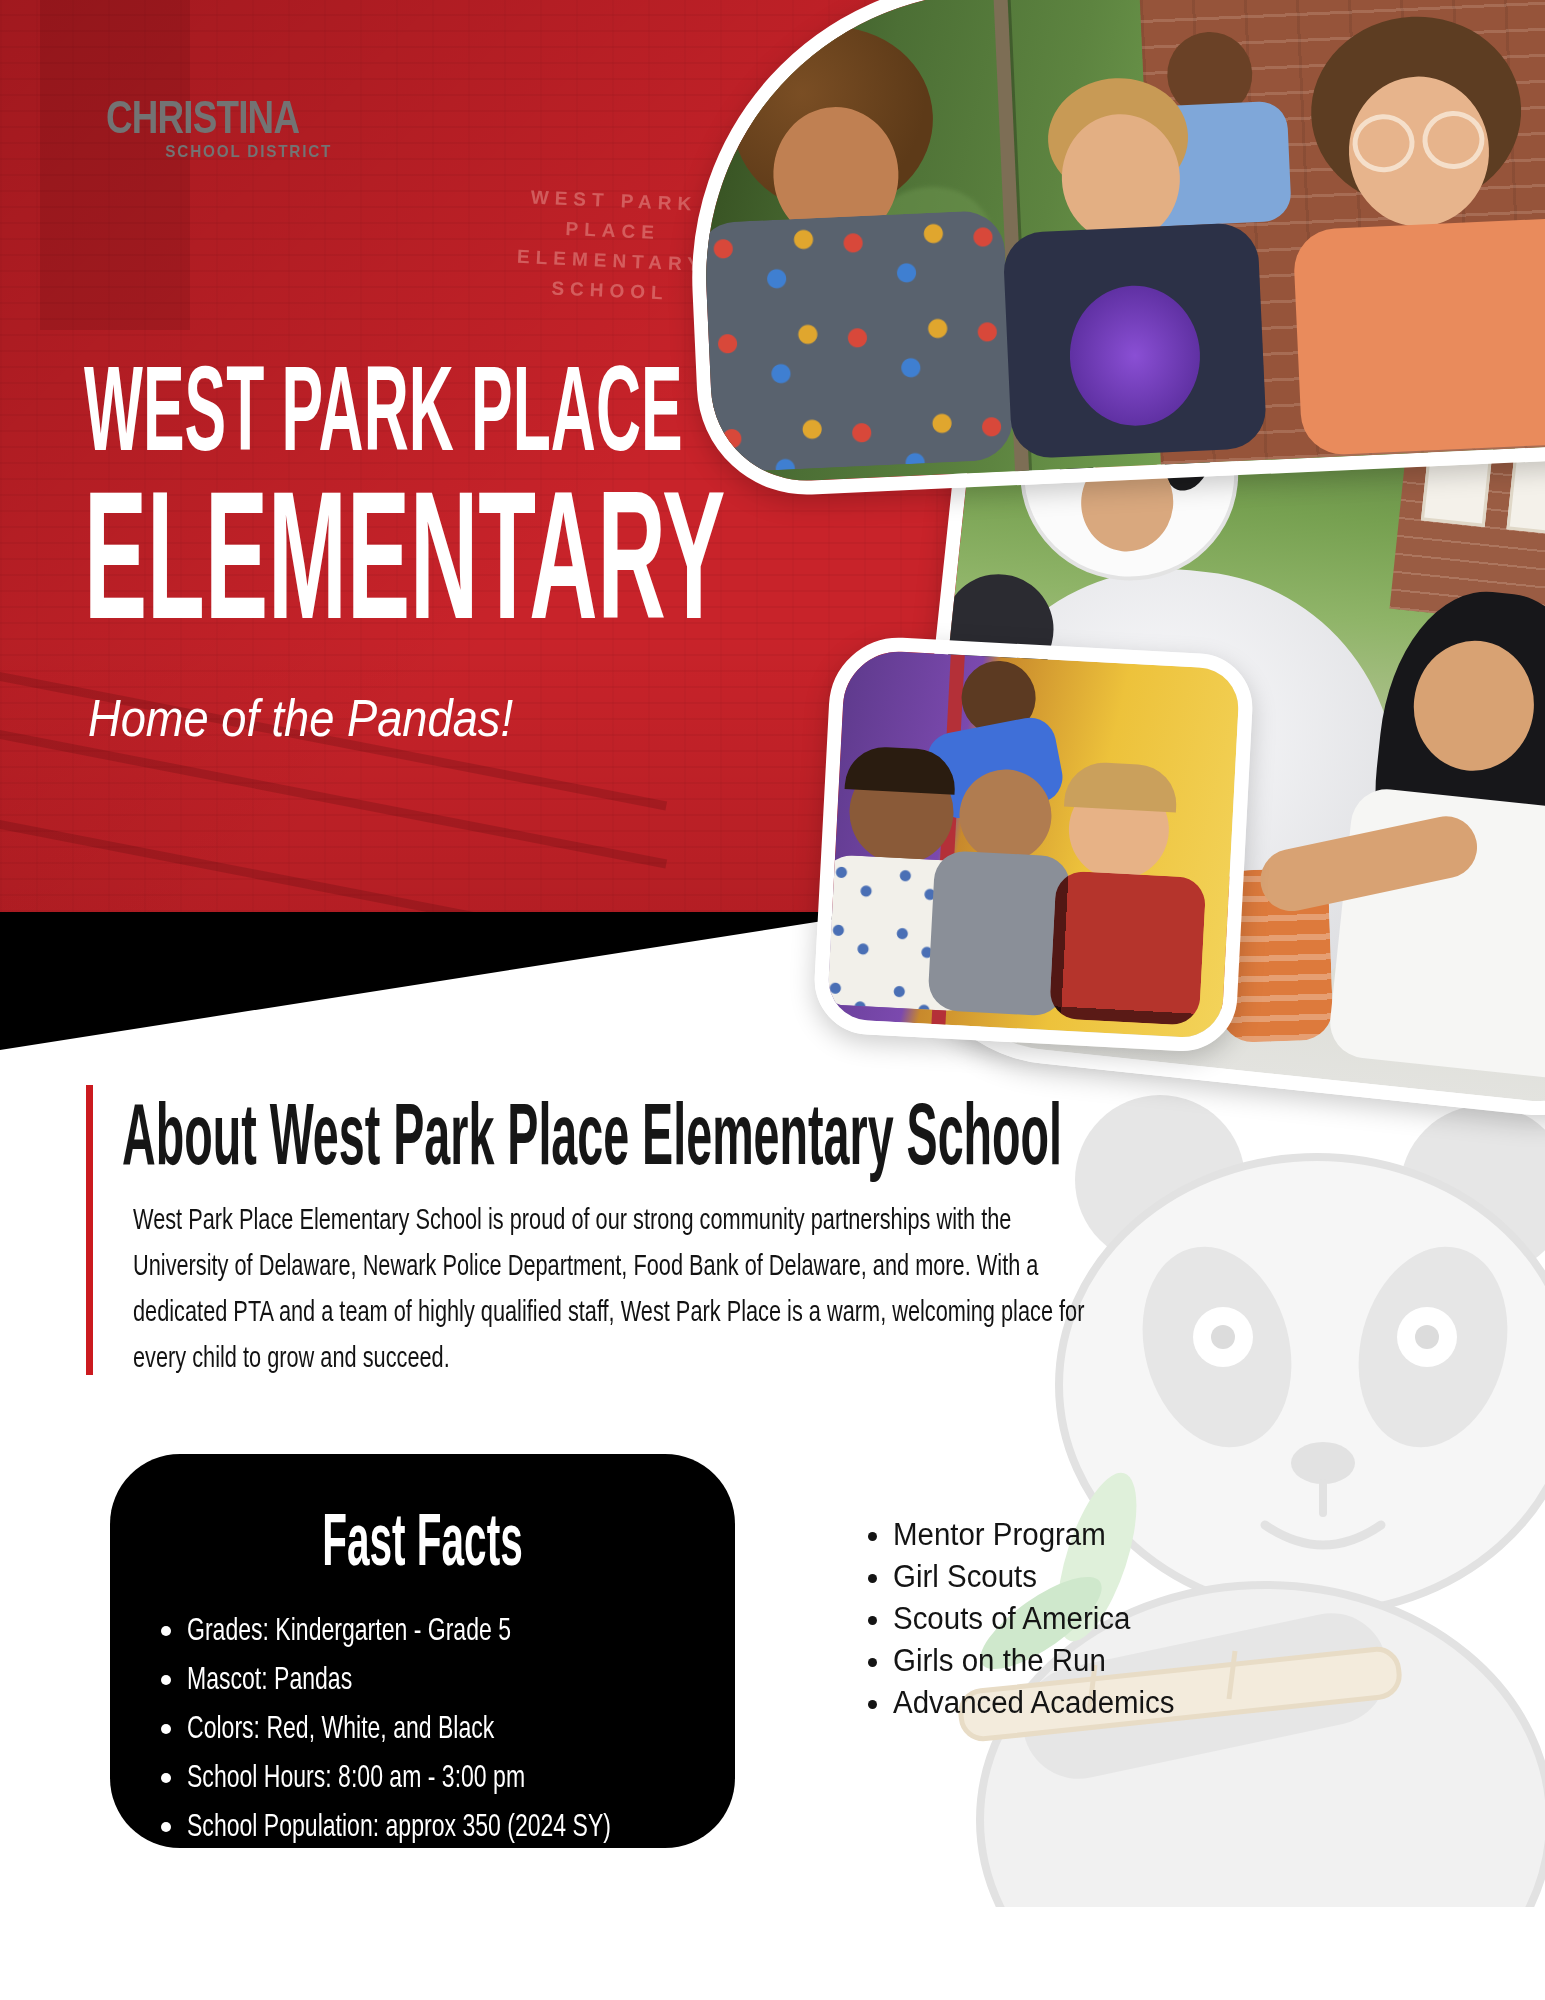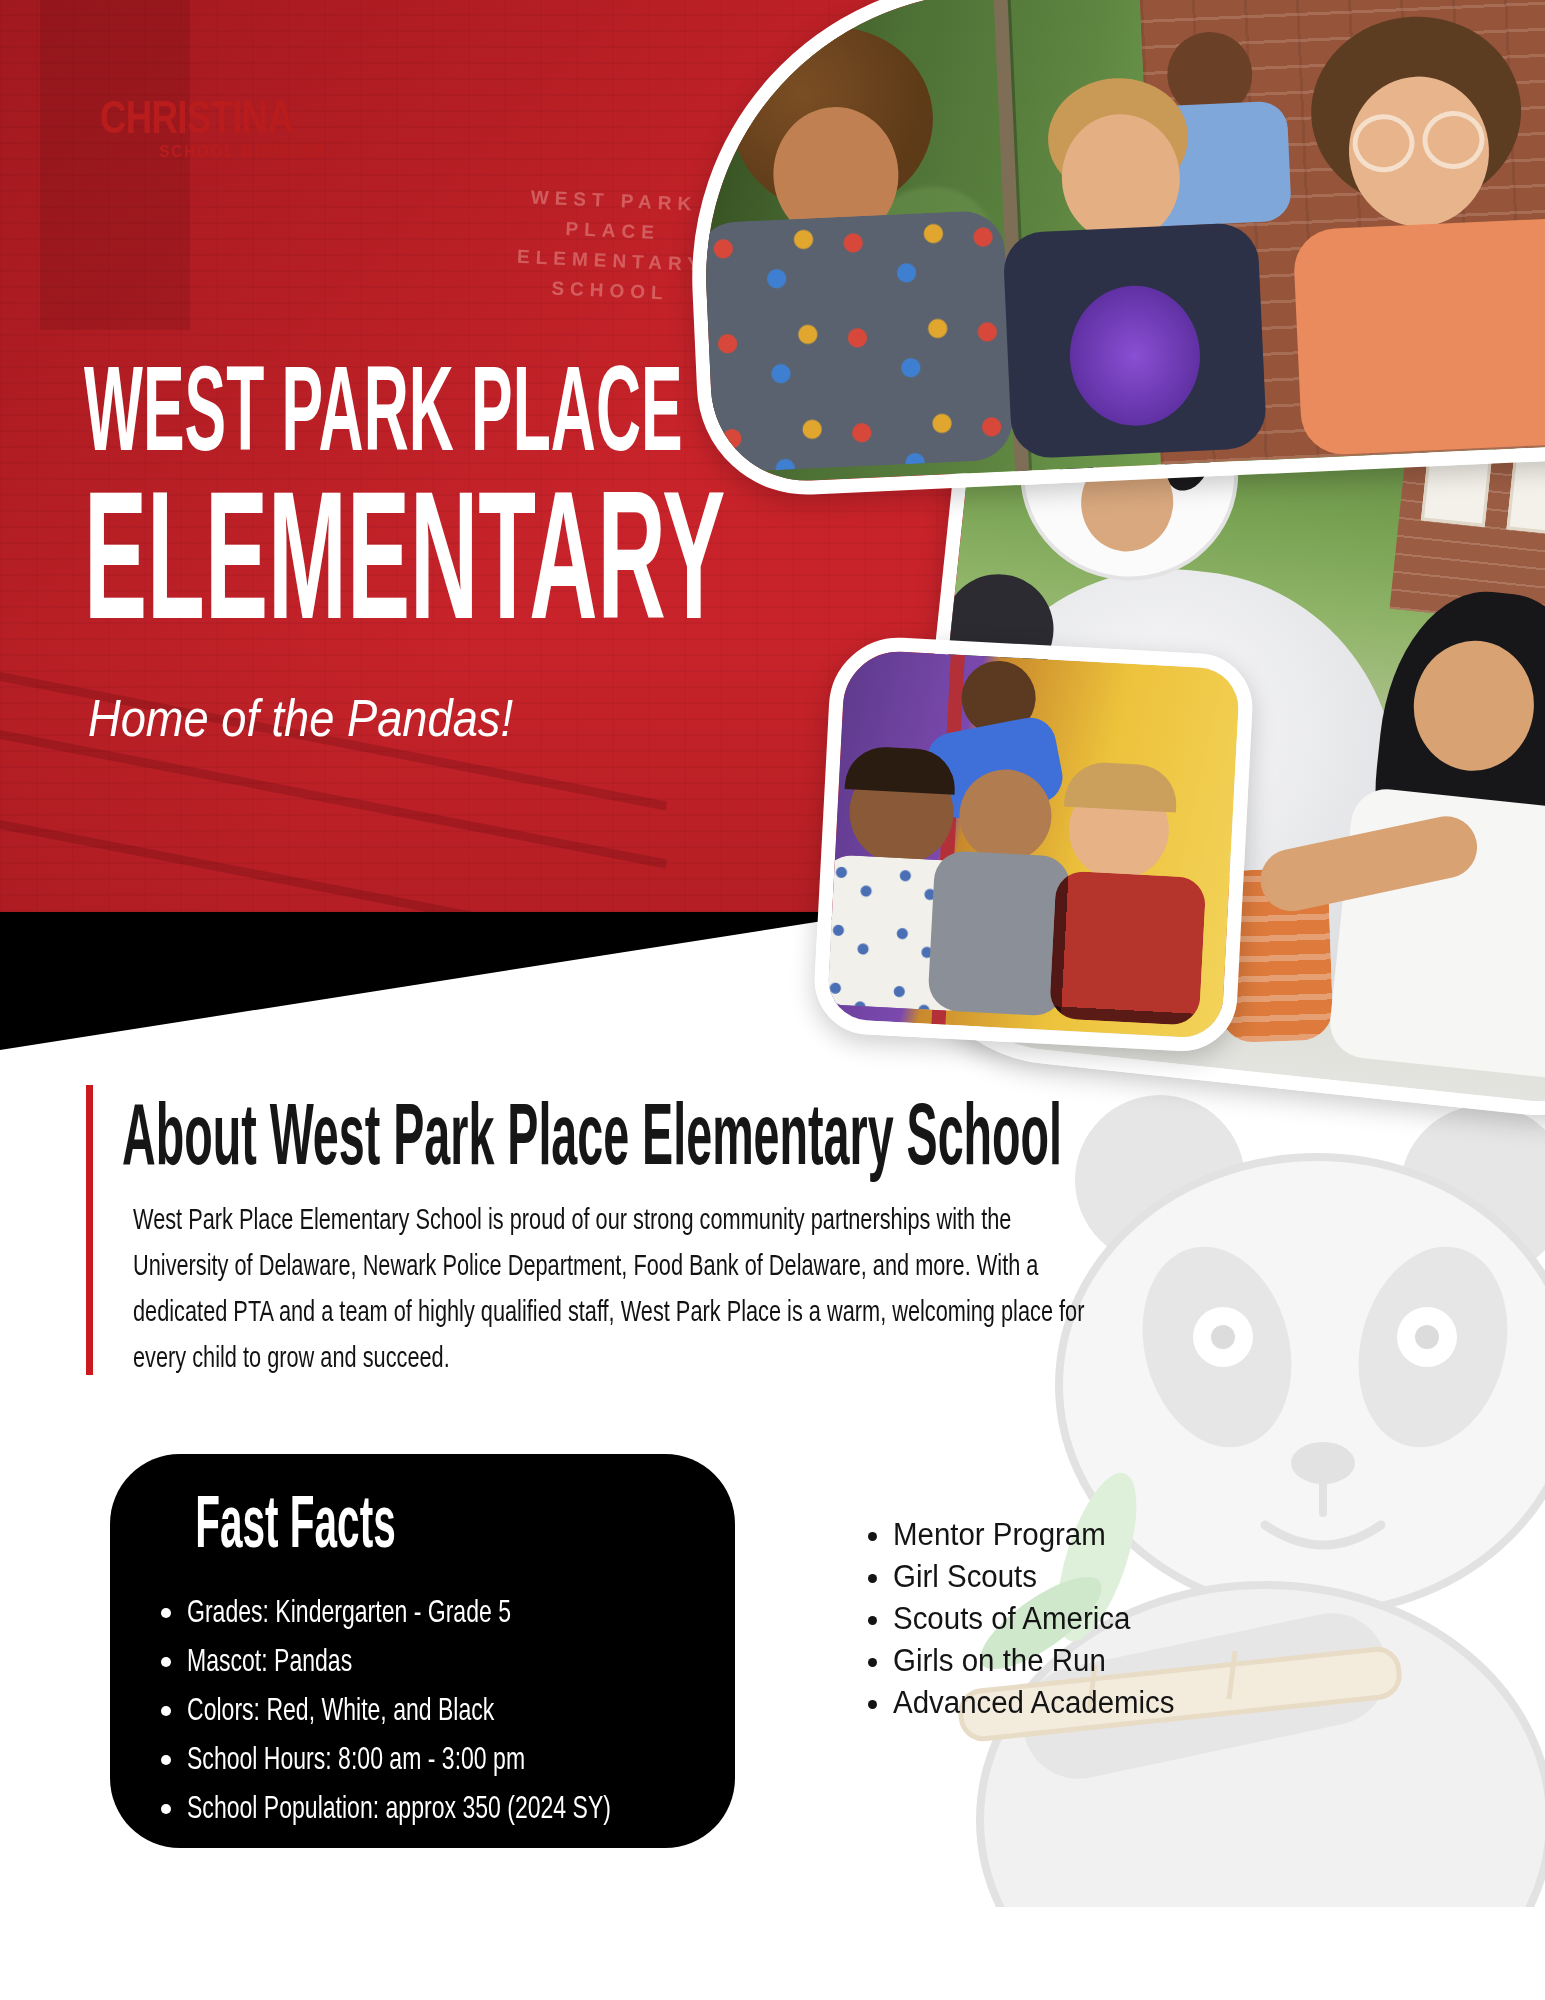--- a/index.html
+++ b/index.html
@@ -18,21 +18,21 @@
   .rail.r1{left:-20px;top:668px;width:700px;}
   .rail.r2{left:-20px;top:726px;width:700px;}
   .rail.r3{left:-20px;top:816px;width:760px;}
   .building-sign{position:absolute;left:492px;top:186px;width:240px;transform:rotate(2.5deg);
       color:rgba(255,210,200,.34);font-weight:bold;font-size:19px;letter-spacing:6px;
       line-height:30px;text-align:center;}
   
   .sq{display:inline-block;transform:scaleX(var(--sx,1));transform-origin:0 50%;white-space:nowrap;}
   .sqc{display:inline-block;transform:scaleX(var(--sx,1));transform-origin:50% 50%;white-space:nowrap;}
   
-  .logo{position:absolute;left:100px;top:94px;z-index:2;color:#b91c1c;text-decoration:underline;}
+  .logo{position:absolute;left:106px;top:94px;z-index:2;color:#737373;text-decoration:underline;}
   .logo-word{font-size:46px;font-weight:bold;letter-spacing:-1px;line-height:46px;}
   .logo-sub{font-size:17px;font-weight:bold;letter-spacing:2px;text-align:right;width:236px;margin-top:2px;}
   
   .eyebrow{position:absolute;left:88px;top:258px;z-index:2;color:#0d0d0d;font-weight:bold;font-size:65px;line-height:1;}
   .title1{position:absolute;left:84px;top:348px;z-index:2;color:#ffffff;font-weight:bold;font-size:120px;line-height:1;}
   .title2{position:absolute;left:84px;top:464px;z-index:2;color:#ffffff;font-weight:bold;font-size:182px;line-height:1;}
   .tagline{position:absolute;left:88px;top:690px;z-index:2;color:#ffffff;font-style:italic;font-size:52px;line-height:1.1;}
   
   .wedge{position:absolute;left:0;top:912px;width:880px;height:138px;background:#000;
          clip-path:polygon(0 0,100% 0,0 100%);z-index:1;}
@@ -64,21 +64,21 @@
   .sceneC{background:linear-gradient(100deg,#5e3a8c 0%,#7b49ae 30%,#c8892c 34%,#edc23b 62%,#f3d35a 100%);}
   .sceneC .polered{left:105px;top:0;width:14px;height:100%;background:#b43038;}
   
   .accent-bar{position:absolute;left:86px;top:1085px;width:7px;height:290px;background:#cb1a1f;z-index:2;}
   .about-heading{position:absolute;left:122px;top:1090px;z-index:2;color:#161616;font-weight:bold;font-size:88px;line-height:1;}
   .about-paragraph{position:absolute;left:133px;top:1196px;width:1285px;z-index:2;color:#121212;
       font-size:29px;line-height:46px;transform:scaleX(.75);transform-origin:left top;}
   
   .facts-card{position:absolute;left:110px;top:1454px;width:625px;height:394px;background:#000;
       border-radius:70px;z-index:2;color:#fff;}
-  .facts-title{margin-top:30px;font-weight:bold;font-size:75px;line-height:1;}
+  .facts-title{margin-top:48px;text-align:center;font-weight:bold;font-size:75px;line-height:1;}
   .facts-list{margin:28px 0 0 0;padding-left:77px;list-style:disc;}
   .facts-list li{font-size:32px;line-height:49px;color:#fff;}
   
   .clubs-heading{position:absolute;left:960px;top:1428px;z-index:2;color:#1c1c1c;font-weight:bold;font-size:64px;line-height:1;}
   .clubs-list{position:absolute;left:845px;top:1498px;z-index:2;margin:16px;padding-left:32px;list-style:disc;}
   .clubs-list li{font-size:31px;line-height:42px;color:#141414;}
   
   .watermark{position:absolute;left:845px;top:1085px;width:700px;height:822px;overflow:hidden;z-index:1;}
   
   .footer{position:absolute;left:0;top:1910px;width:1545px;height:90px;background:#c11419;z-index:6;color:#fff;}

